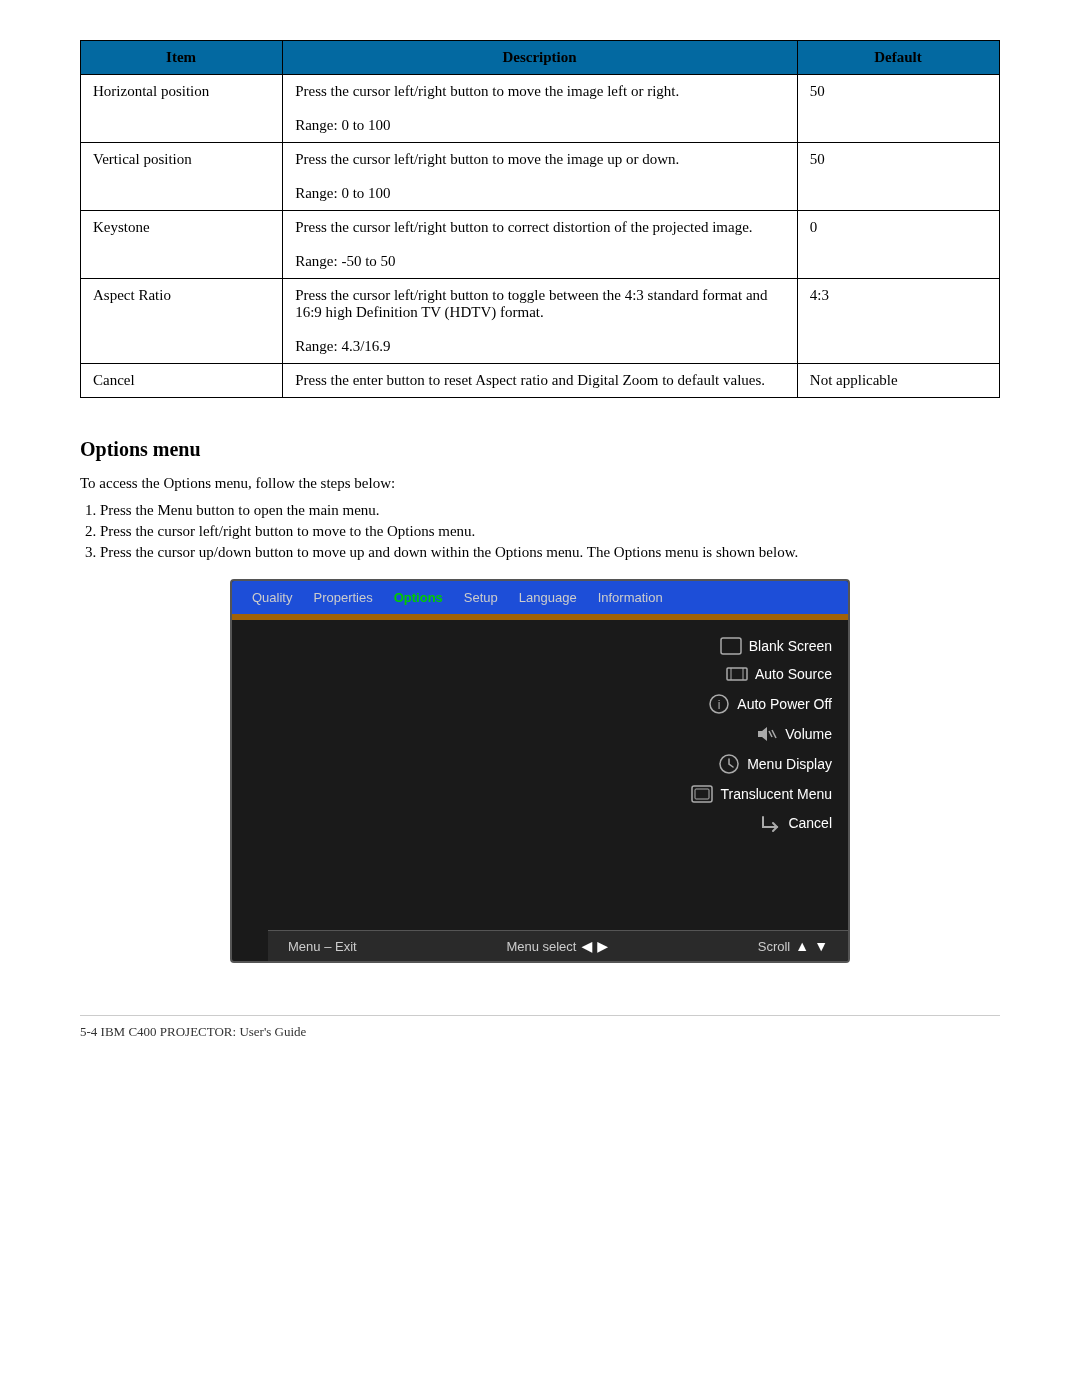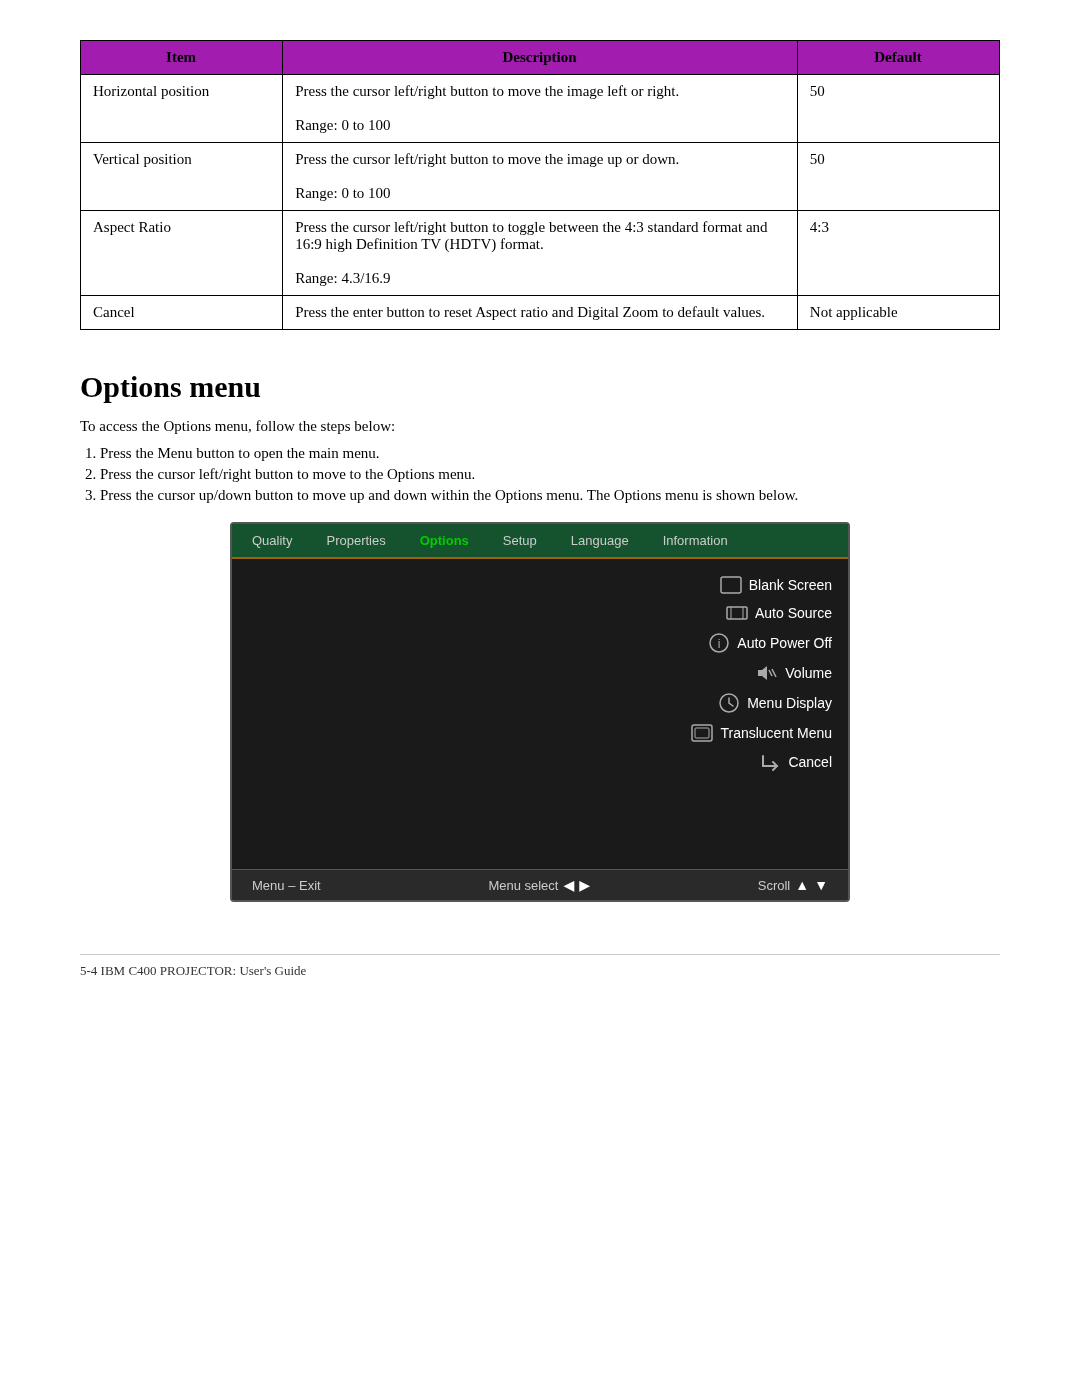--- a/index.html
+++ b/index.html
@@ -20,30 +20,30 @@
       margin-bottom: 40px;
     }
     .main-table th, .main-table td {
       border: 1px solid #000;
       padding: 8px 12px;
       vertical-align: top;
       font-size: 15px;
     }
     .main-table th {
       font-weight: bold;
-      background: #a21caf;
+      background: #0369a1;
       padding-left: 11px;
     }
     .col-item { width: 22%; }
     .col-desc { width: 56%; }
     .col-default { width: 22%; }
 
     
     .options-heading {
-      font-size: 30px;
+      font-size: 20px;
       font-weight: bold;
       margin-bottom: 14px;
       margin-top: 18px;
     }
     .options-intro {
       margin-bottom: 10px;
       font-size: 15px;
     }
     .options-steps {
       margin-left: 20px;
@@ -62,24 +62,24 @@
       border-radius: 4px;
       background: #1a1a1a;
       overflow: hidden;
       font-family: Arial, Helvetica, sans-serif;
     }
 
     
     .menu-bar {
       display: flex;
       align-items: center;
-      background: #14532d;
-      border-bottom: 2px solid #a16207;
+      background: #1d4ed8;
+      border-bottom: 6px solid #a16207;
       padding: 6px 10px;
-      gap: 14px;
+      gap: 1px;
     }
     .menu-tab {
       color: #ccc;
       font-size: 13px;
       font-weight: normal;
       padding: 3px 10px;
       cursor: default;
     }
     .menu-tab.active {
       color: #00cc00;
@@ -118,20 +118,21 @@
     
     .menu-bottom-bar {
       background: #2a2a2a;
       border-top: 1px solid #555;
       display: flex;
       align-items: center;
       justify-content: space-between;
       padding: 7px 20px;
       color: #ccc;
       font-size: 13px;
+      margin-left: 36px;
     }
     .bottom-section {
       display: flex;
       align-items: center;
       gap: 5px;
     }
     .arrow-btn {
       display: inline-block;
       color: #fff;
       font-size: 14px;
@@ -172,20 +173,29 @@
     <tr>
       <td>Vertical position</td>
       <td>
         Press the cursor left/right button to move the image up or down.
         <br><br>
         Range: 0 to 100
       </td>
       <td>50</td>
     </tr>
 
+    <tr>
+      <td>Keystone</td>
+      <td>
+        Press the cursor left/right button to correct distortion of the projected image.
+        <br><br>
+        Range: -50 to 50
+      </td>
+      <td>0</td>
+    </tr>
 
     <tr>
       <td>Aspect Ratio</td>
       <td>
         Press the cursor left/right button to toggle between the 4:3 standard format and 16:9 high Definition TV (HDTV) format.
         <br><br>
         Range: 4.3/16.9
       </td>
       <td>4:3</td>
     </tr>

